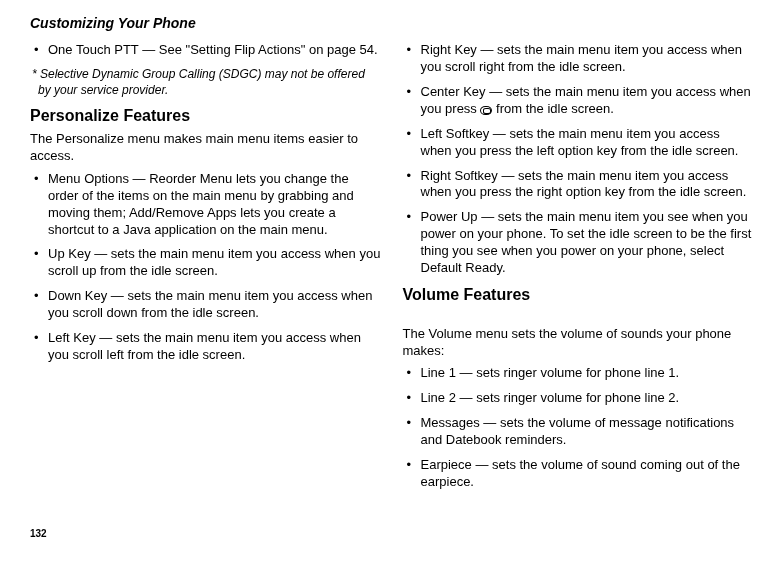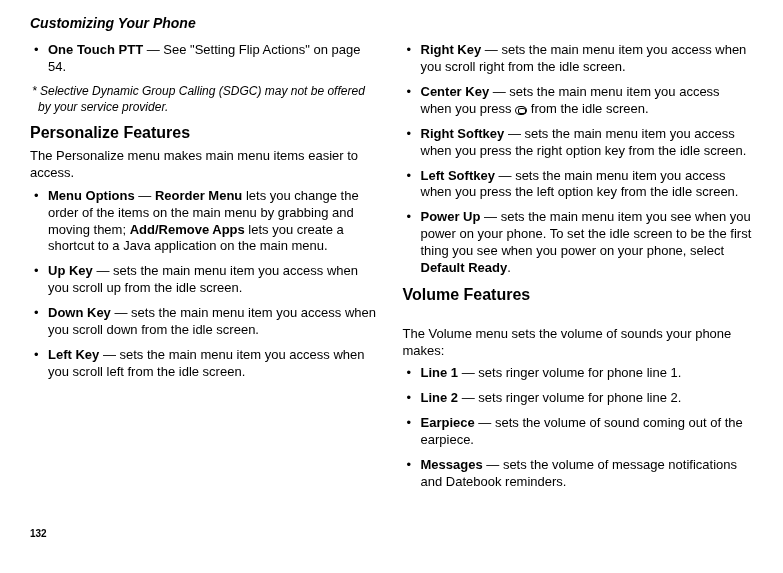--- a/index.html
+++ b/index.html
@@ -3,21 +3,21 @@
 <meta charset="utf-8">
 <style>
 *{margin:0;padding:0;box-sizing:border-box}
 body{font-family:Arial,Helvetica,sans-serif;width:783px;height:573px;padding:14px 30px 14px 30px;font-size:13px;line-height:1.3;color:#000}
 .header{font-weight:bold;font-style:italic;font-size:14px;margin-bottom:10px}
 .cols{display:flex;gap:22px}
 .col{flex:1}
 ul{list-style:none}
 li.bul{position:relative;padding-left:18px;margin-bottom:8px}
 li.bul:before{content:"•";position:absolute;left:4px;top:0}
-.b{font-weight:bold}
+.b{font-weight:normal}
 .footnote{font-size:12px;font-style:italic;padding-left:8px;margin-bottom:8px;text-indent:-6px}
 h2.sub{font-weight:bold;font-size:16px;margin-bottom:4px}
 h2.vol{font-weight:bold;font-size:16px;margin-top:4px;margin-bottom:20px}
 p.intro{margin-bottom:6px}
 .pgnum{font-size:10px;font-weight:bold;margin-top:28px}
 .okicon{display:inline-block;width:12px;height:9px;border:1px solid #000;border-radius:6px/5px;position:relative;top:1px;vertical-align:middle}
 .okicon:after{content:"";position:absolute;left:2px;top:1.5px;width:6px;height:4px;border:1px solid #000;border-radius:3px/2px}
 </style>
 </head>
 <body>
@@ -37,28 +37,28 @@
       <li class="bul"><span class="b">Up Key</span><span> — sets the main menu item you access when you scroll up from the idle screen.</span></li>
       <li class="bul"><span class="b">Down Key</span><span> — sets the main menu item you access when you scroll down from the idle screen.</span></li>
       <li class="bul"><span class="b">Left Key</span><span> — sets the main menu item you access when you scroll left from the idle screen.</span></li>
     </ul>
   </div>
 
   <div class="col">
     <ul>
       <li class="bul"><span class="b">Right Key</span><span> — sets the main menu item you access when you scroll right from the idle screen.</span></li>
       <li class="bul"><span class="b">Center Key</span> — sets the main menu item you access when you press <span class="okicon"></span> from the idle screen.</li>
+      <li class="bul"><span class="b">Left Softkey</span><span> — sets the main menu item you access when you press the left option key from the idle screen.</span></li>
       <li class="bul"><span class="b">Right Softkey</span><span> — sets the main menu item you access when you press the right option key from the idle screen.</span></li>
-      <li class="bul"><span class="b">Left Softkey</span><span> — sets the main menu item you access when you press the left option key from the idle screen.</span></li>
       <li class="bul"><span class="b">Power Up</span> — sets the main menu item you see when you power on your phone. To set the idle screen to be the first thing you see when you power on your phone, select <span class="b">Default Ready</span>.</li>
     </ul>
     <h2 class="vol">Volume Features</h2>
     <p class="intro">The Volume menu sets the volume of sounds your phone makes:</p>
     <ul>
       <li class="bul"><span class="b">Line 1</span><span> — sets ringer volume for phone line 1.</span></li>
       <li class="bul"><span class="b">Line 2</span><span> — sets ringer volume for phone line 2.</span></li>
+      <li class="bul"><span class="b">Messages</span><span> — sets the volume of message notifications and Datebook reminders.</span></li>
       <li class="bul"><span class="b">Earpiece</span><span> — sets the volume of sound coming out of the earpiece.</span></li>
-      <li class="bul"><span class="b">Messages</span><span> — sets the volume of message notifications and Datebook reminders.</span></li>
     </ul>
   </div>
 </div>
 
 <div class="pgnum">132</div>
 
 </body></html>

